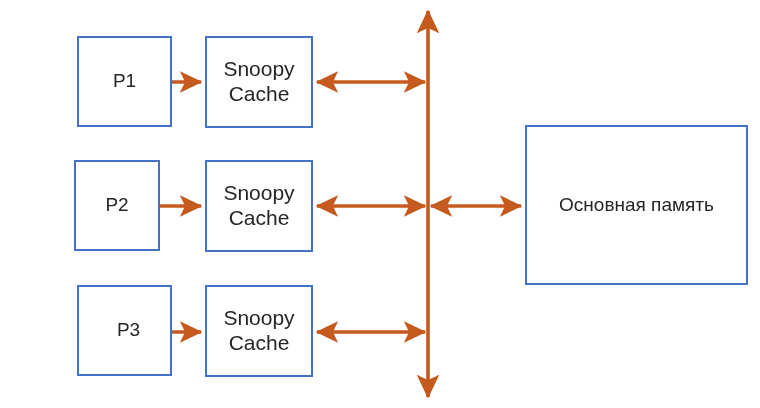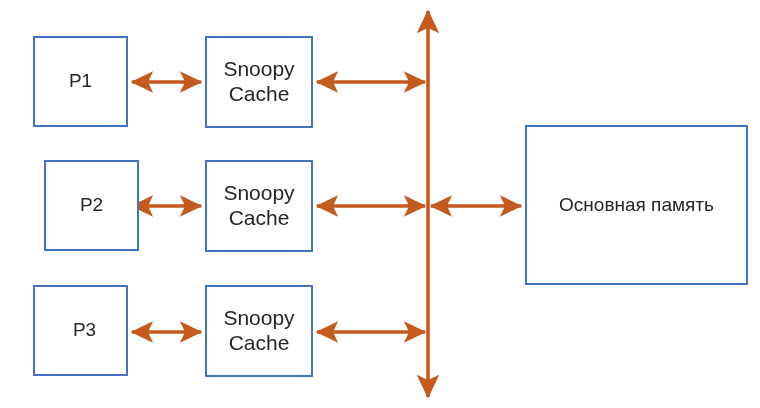--- a/index.html
+++ b/index.html
@@ -23,20 +23,21 @@
     border: 2px solid #4472C4;
     display: flex;
     align-items: center;
     justify-content: center;
     text-align: center;
     color: #262626;
     line-height: 1.18;
   }
   .node-proc {
     font-size: 19px;
+    margin-left: 44px;
   }
   .node-cache {
     font-size: 21px;
   }
   .node-mem {
     font-size: 19px;
   }
   .node-label {
     display: block;
     white-space: pre-line;
@@ -79,21 +80,21 @@
     <line x1="431" y1="206" x2="521" y2="206" stroke="#C55A1E" stroke-width="3.4" marker-start="url(#arrowStart)" marker-end="url(#arrowEnd)"></line>
 
     <line x1="132" y1="332" x2="201" y2="332" stroke="#C55A1E" stroke-width="3.4" marker-start="url(#arrowStart)" marker-end="url(#arrowEnd)"></line>
 
     <line x1="317" y1="332" x2="425" y2="332" stroke="#C55A1E" stroke-width="3.4" marker-start="url(#arrowStart)" marker-end="url(#arrowEnd)"></line>
   </svg>
 
   <div class="node node-proc" style="left:33px; top:36px; width:95px; height:91px;">
     <span class="node-label">P1</span>
   </div>
-  <div class="node node-proc" style="left:44px; top:160px; width:95px; height:91px;">
+  <div class="node node-proc" style="left:30px; top:160px; width:86px; height:91px;">
     <span class="node-label">P2</span>
   </div>
   <div class="node node-proc" style="left:33px; top:285px; width:95px; height:91px;padding-left:8px;">
     <span class="node-label">P3</span>
   </div>
 
   <div class="node node-cache" style="left:205px; top:36px; width:108px; height:92px;">
     <span class="node-label">Snoopy
 Cache</span>
   </div>

